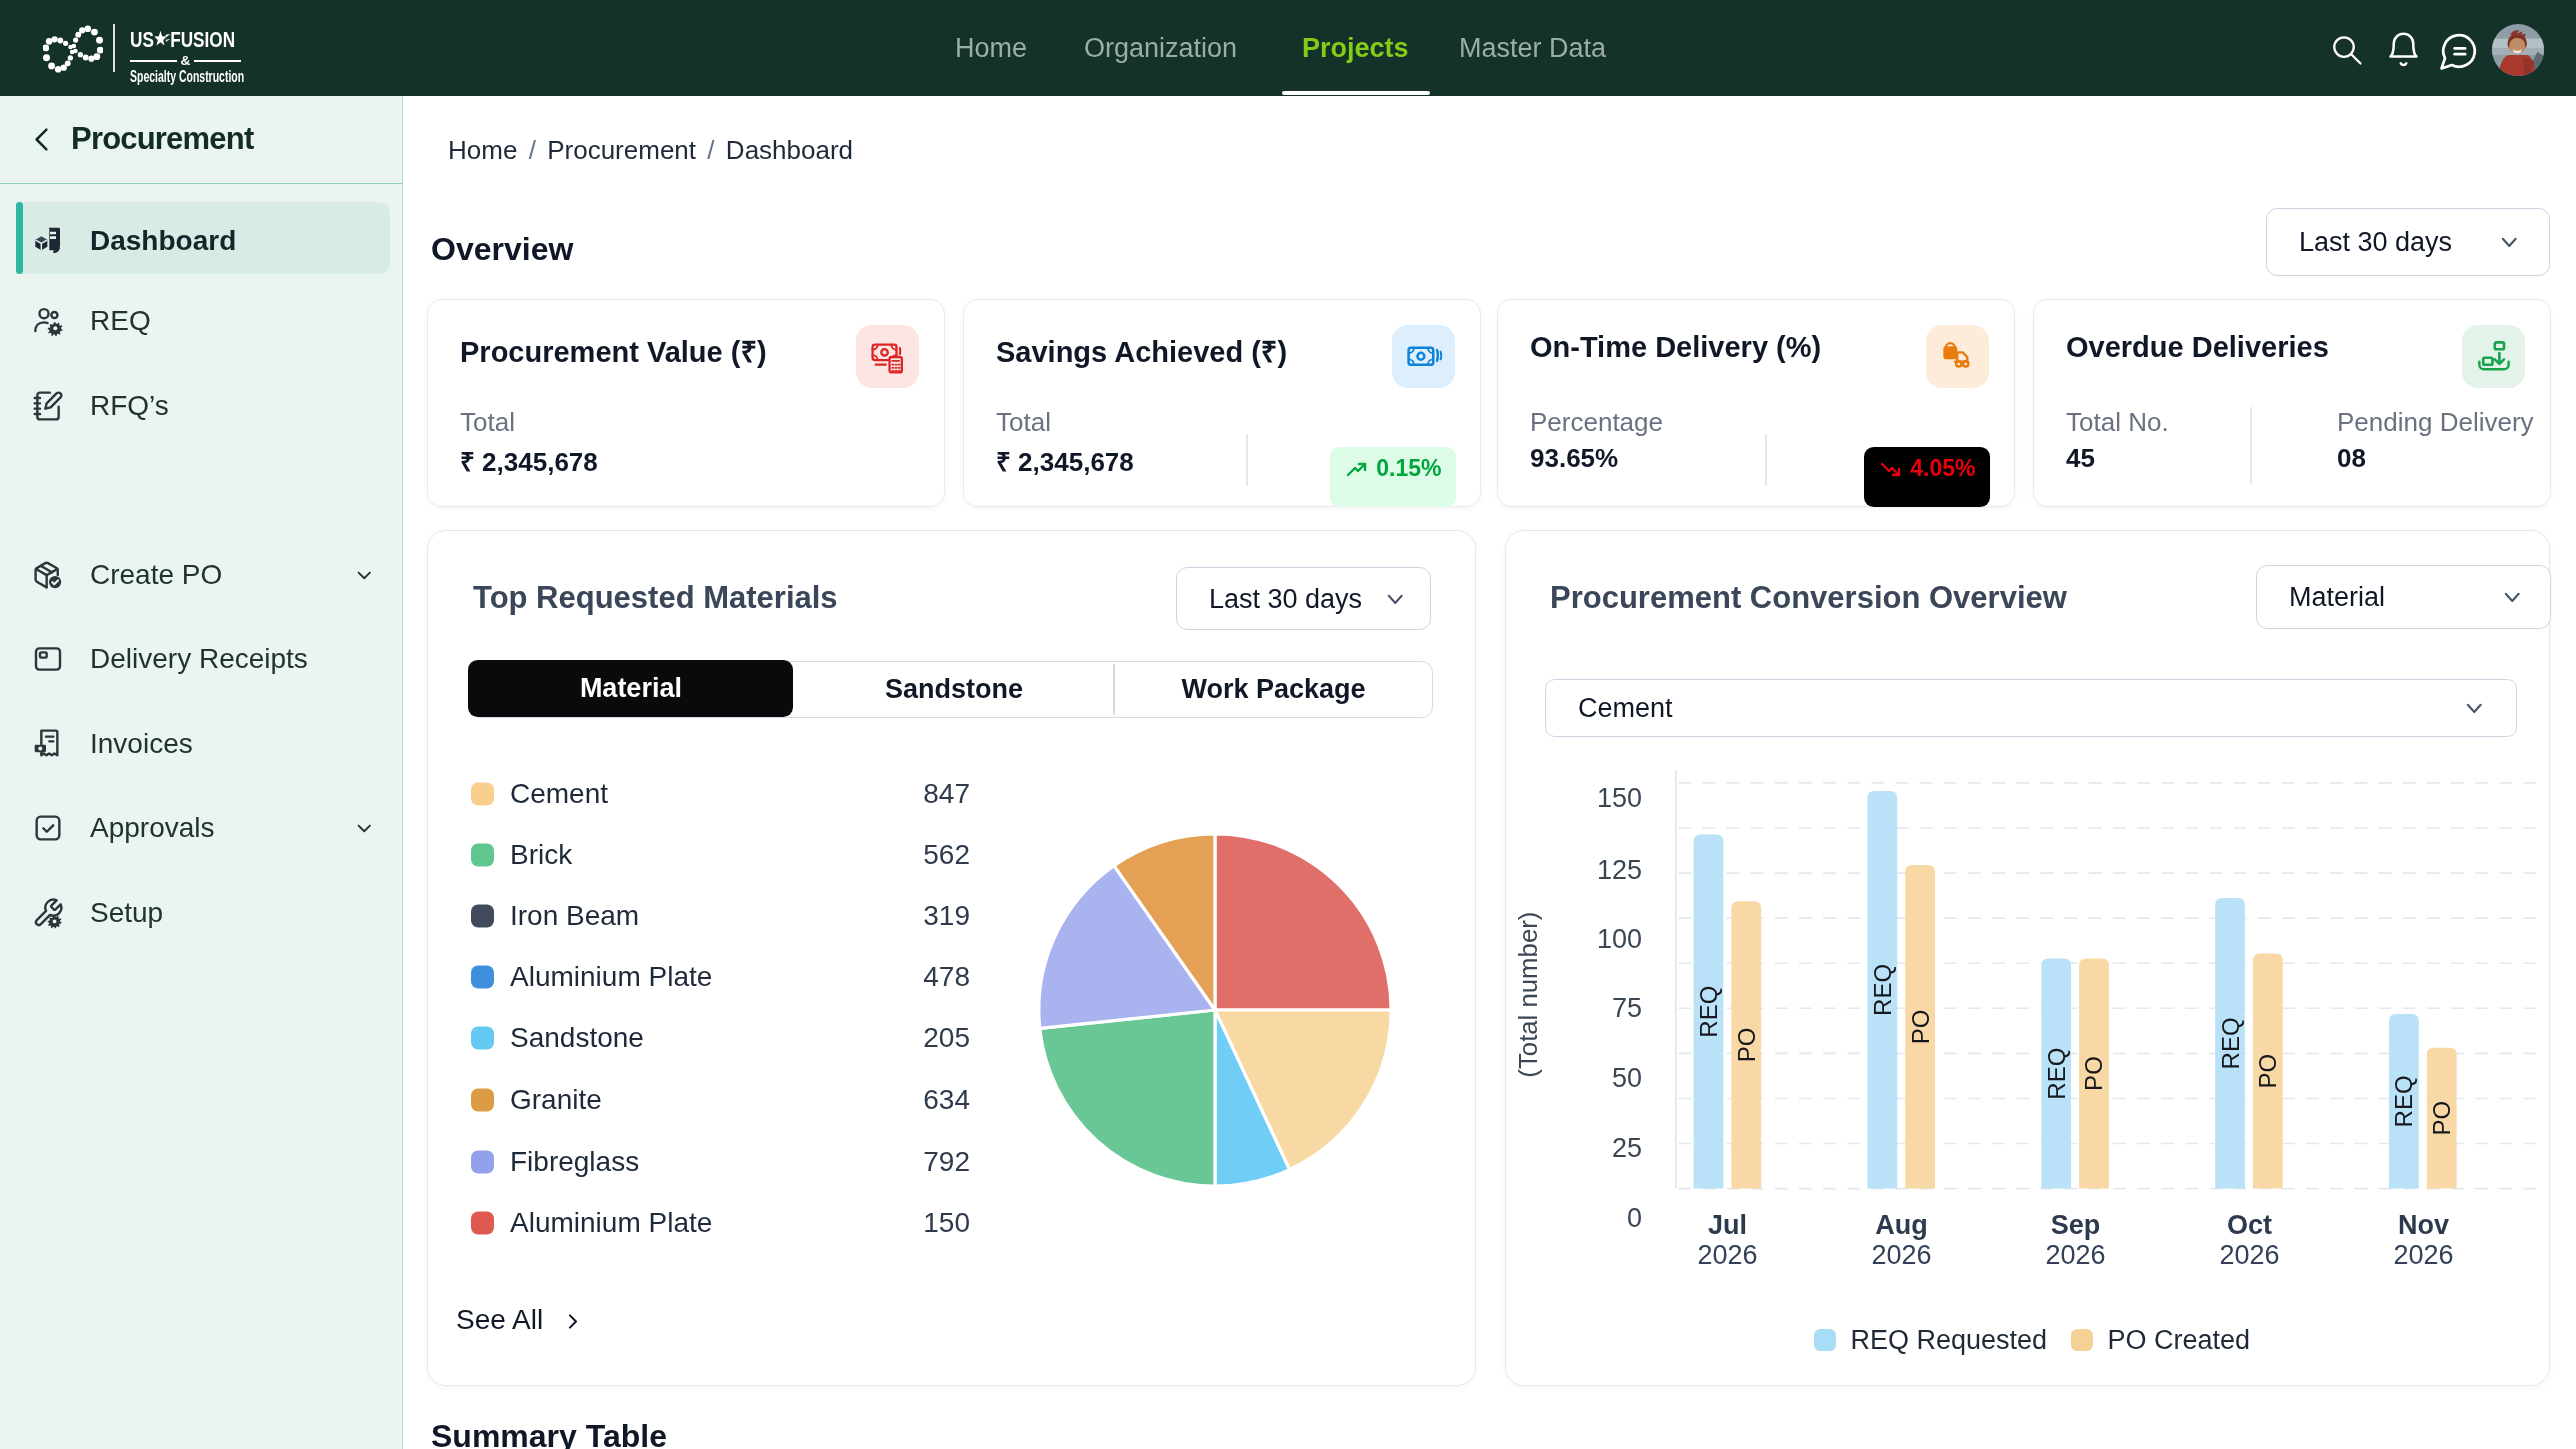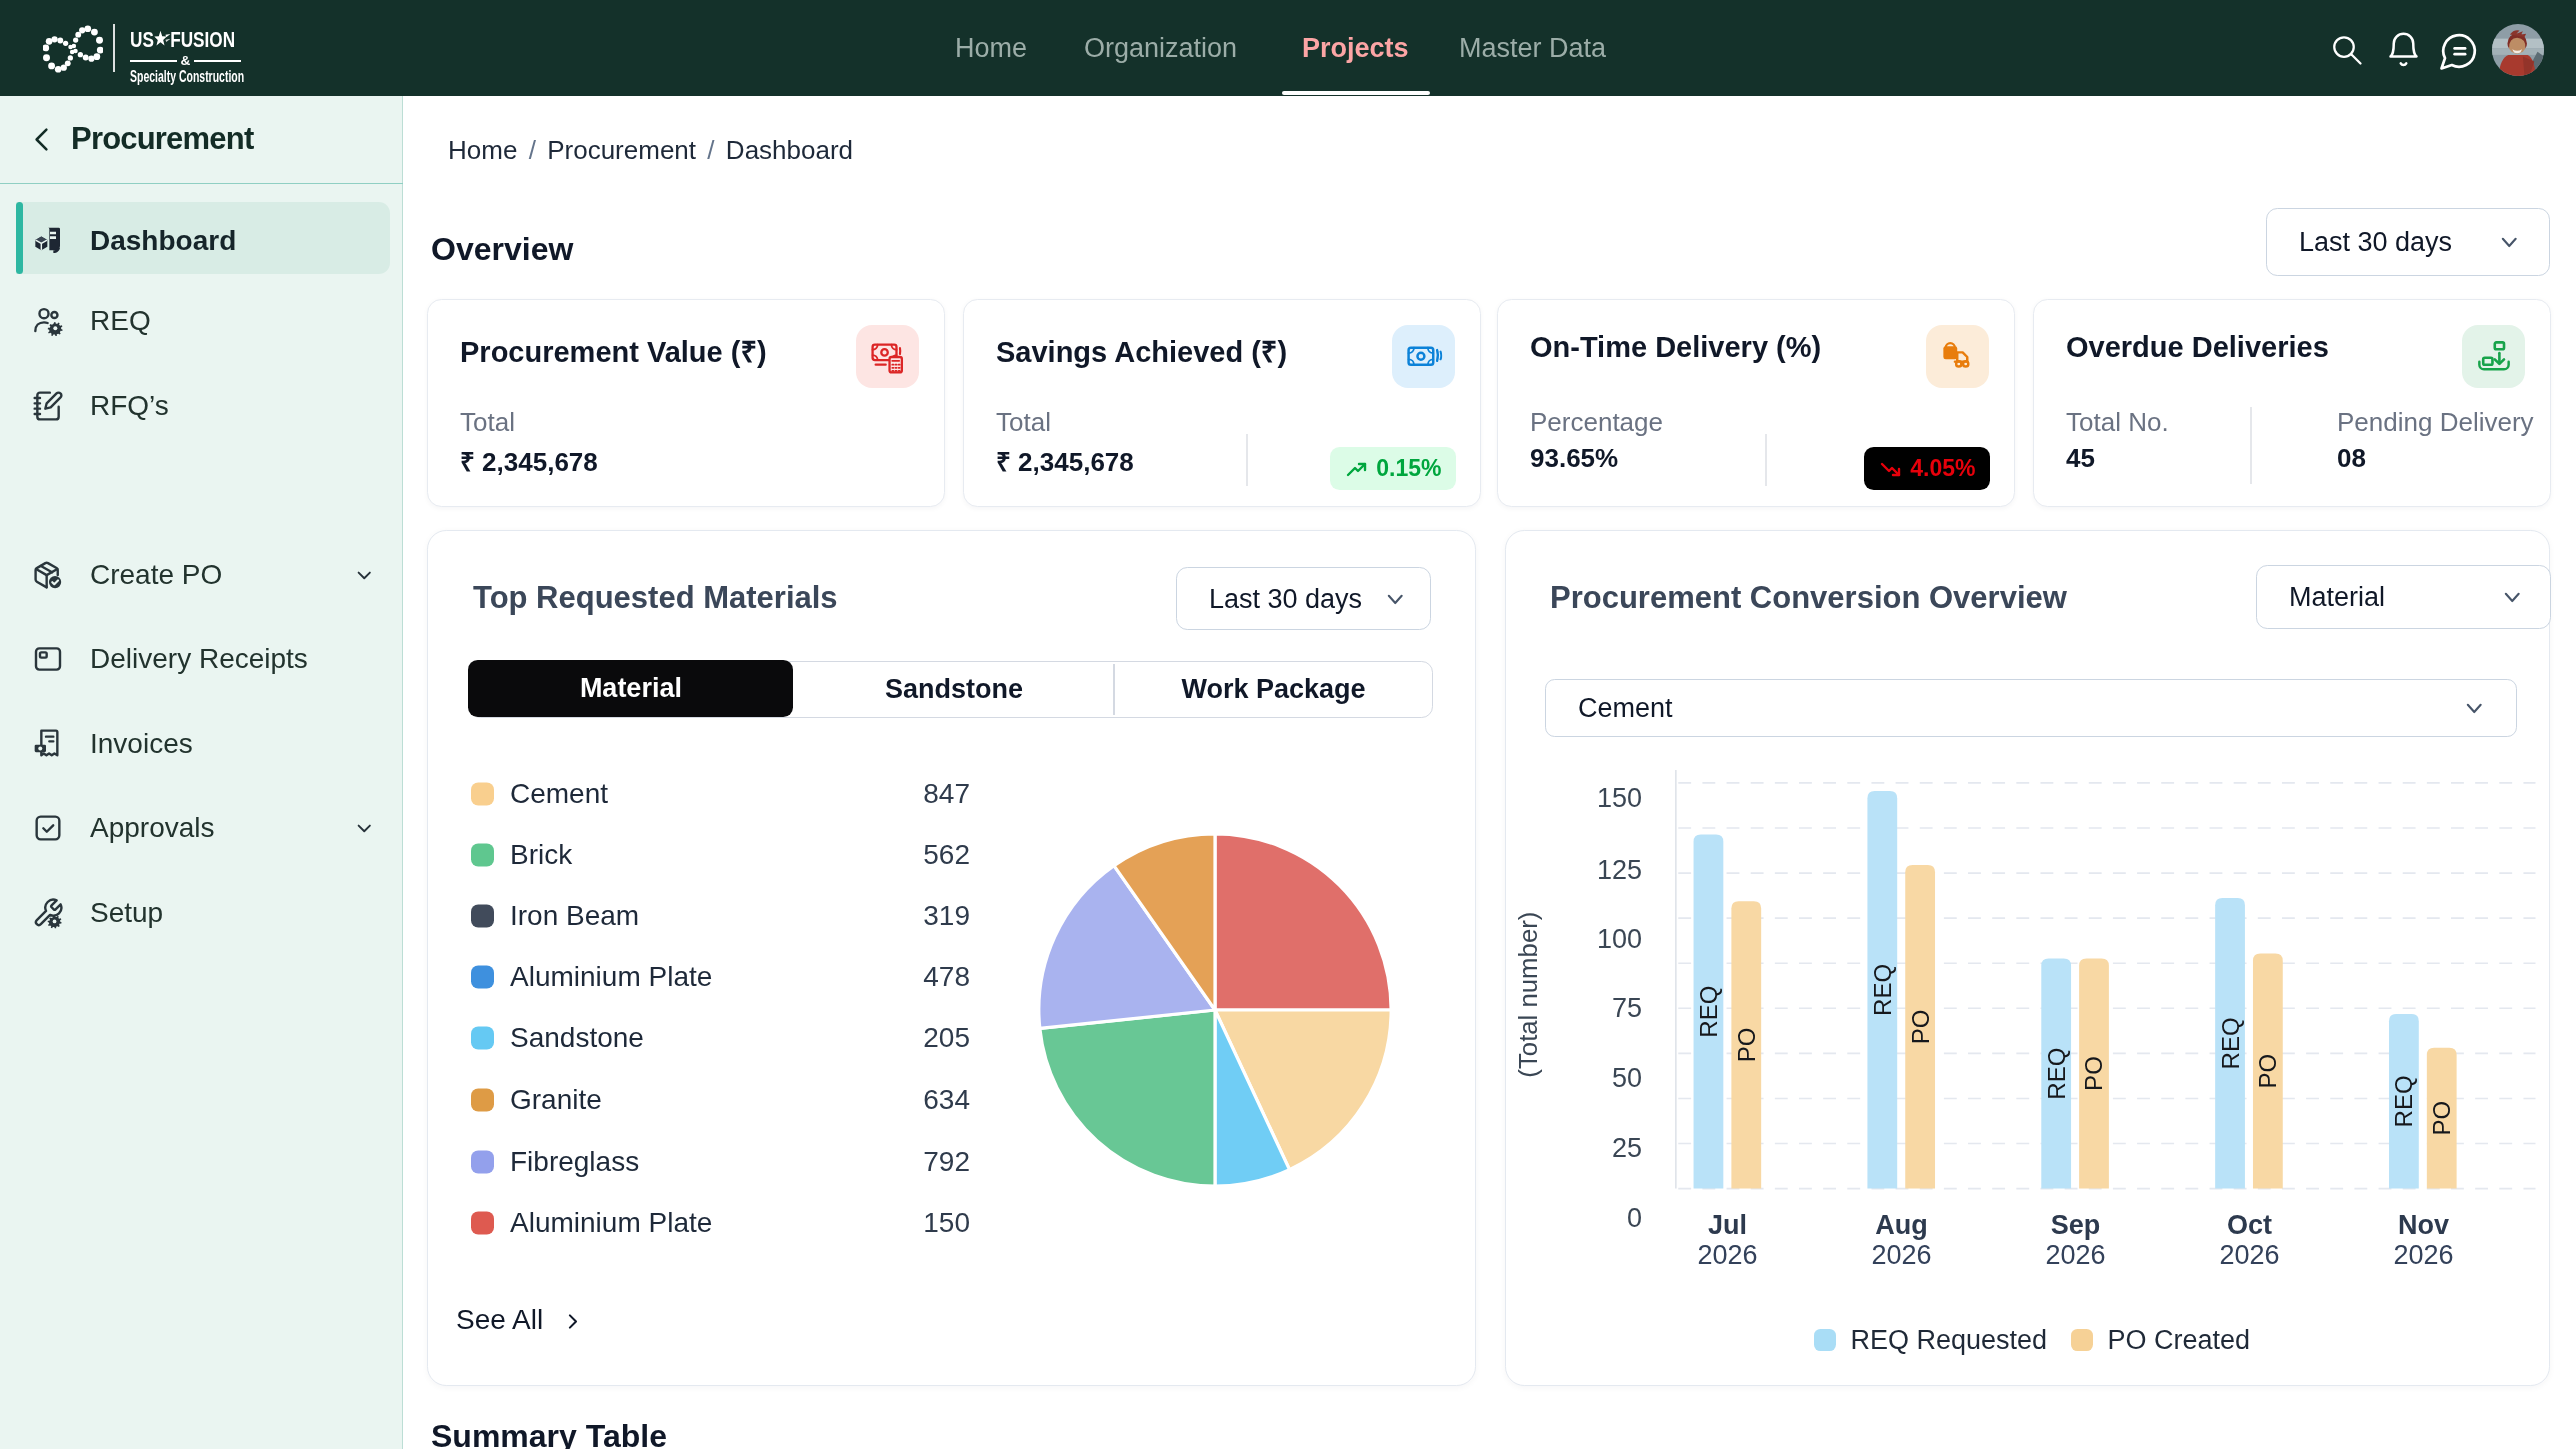--- a/index.html
+++ b/index.html
@@ -2,21 +2,21 @@
 <html style="font-size:13px"><head>
 <meta charset="utf-8">
 <style>
 * { margin:0; padding:0; box-sizing:border-box; }
 html,body { width:2576px; height:1449px; overflow:hidden; background:#fff;
   font-family:"Liberation Sans", sans-serif; }
 .abs { position:absolute; }
 
 .topbar { position:absolute; left:0; top:0; width:2576px; height:96px; background:#14312a; }
 .nav-item { position:absolute; top:0; height:96px; line-height:96px; font-size:27px; color:#9cada8; }
-.nav-item.active { color:#fca5a5; font-weight:600; }
+.nav-item.active { color:#84cc16; font-weight:600; }
 .nav-underline { position:absolute; top:91px; height:4px; background:#fff; border-radius:2.4px; }
 
 .sidebar { position:absolute; left:0; top:96px; width:403px; height:1353px; background:#eaf5f1; border-right:1.6px solid #bcded5; }
 .side-head { position:absolute; left:0; top:0; width:403px; height:88px; border-bottom:1.6px solid #8fcfc3; }
 .side-title { position:absolute; left:71px; top:25px; font-size:31px; font-weight:600; color:#132c26; letter-spacing:-0.8px; }
 .menu-item { position:absolute; left:0; width:403px; height:72px; }
 .menu-label { position:absolute; left:90px; top:50%; transform:translateY(-50%); font-size:28px; font-weight:500; color:#22332e; }
 .menu-icon { position:absolute; left:32px; top:50%; transform:translateY(-50%); width:32px; height:32px; }
 .active-item { position:absolute; left:16px; top:106px; width:374px; height:72px; background:#d8ece5; border-radius:0 11.3px 11.3px 0; }
 .active-bar { position:absolute; left:0; top:0; width:7.2px; height:72px; background:#2eb7a2; border-radius:6.4px; }
@@ -28,21 +28,21 @@
 .select .txt { position:absolute; left:32px; top:50%; transform:translateY(-50%); font-size:27px; color:#101828; }
 .chev { position:absolute; width:22.5px; height:22.5px; top:50%; transform:translateY(-50%); }
 
 .card { position:absolute; top:299px; width:518px; height:208px; background:#fff; border:1.6px solid #e7ebf1; border-radius:14.5px; box-shadow:0 1.6px 4.8px rgba(16,24,40,.04); }
 .card-title { position:absolute; left:32px; top:31px; font-size:29px; font-weight:600; color:#101828;text-align:center; }
 .icon-box { position:absolute; right:25px; top:25px; width:63px; height:63px; border-radius:16px; }
 .icon-box svg { position:absolute; left:50%; top:50%; transform:translate(-50%,-50%); }
 .card-label { position:absolute; left:32px; top:107px; font-size:26px; color:#6a7282; }
 .card-value { position:absolute; left:32px; top:143px; font-size:26px; font-weight:700; color:#101828; }
 .vdiv { position:absolute; width:1.6px; background:#e5e7eb; }
-.pill { position:absolute; height:43px; border-radius:9.7px; font-size:23px; font-weight:600; line-height:43px; padding:0 14.5px; }
+.pill { position:absolute; height:60px; border-radius:9.7px; font-size:23px; font-weight:600; line-height:43px; padding:0 14.5px; }
 .pill svg { vertical-align:-4.8px; margin-right:8px; }
 .pill.green { background:#dcfce7; color:#00a63e; }
 .pill.red { background:#000000; color:#e7000b; }
 
 .panel { position:absolute; top:530px; height:856px; background:#fff; border:1.6px solid #e4e9f0; border-radius:19.3px; box-shadow:0 1.6px 6.4px rgba(16,24,40,.04); }
 .panel-title { font-size:31px; font-weight:600; color:#3b4759; position:absolute; }
 
 .tabs { position:absolute; left:469px; top:661px; width:964px; height:57px; border:1.6px solid #d4d9e2; border-radius:11.3px; background:#fff; }
 .tab { position:absolute; top:0; height:54px; line-height:54px; text-align:center; font-size:27px; font-weight:600; color:#101828; }
 .tab.active { background:#0a0a0c; color:#fff; border-radius:9.7px; height:57px; line-height:57px; top:-1.6px; }

